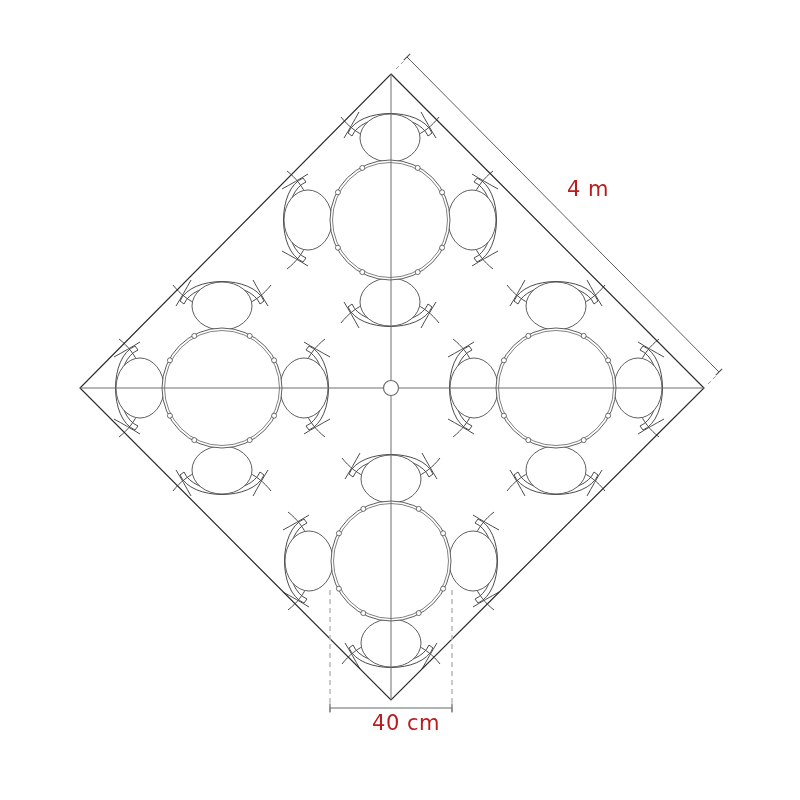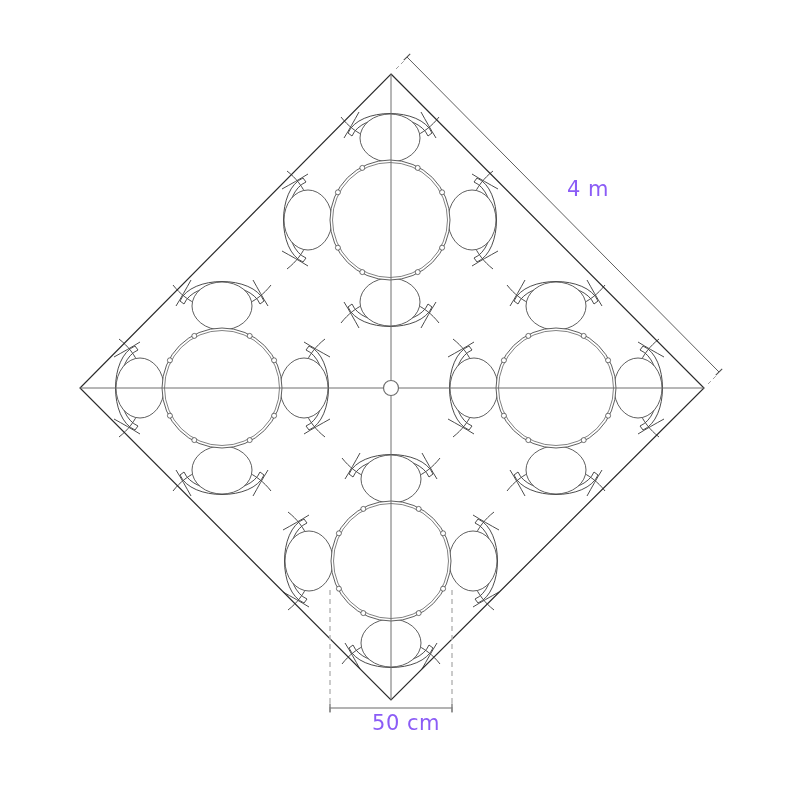--- a/index.html
+++ b/index.html
@@ -1,20 +1,20 @@
 <!DOCTYPE html>
 <html><head>
 <meta charset="utf-8">
 <style>
   html,body{margin:0;padding:0;background:#ffffff;}
   .stage{position:relative;width:800px;height:800px;background:#ffffff;overflow:hidden;
          font-family:"DejaVu Sans","Liberation Sans",sans-serif;}
   svg{position:absolute;left:0;top:0;}
   .dim-label{position:absolute;transform:translateX(-50%);font-size:21px;line-height:1.1;
-             color:#8b5cf6;white-space:nowrap;letter-spacing:0.5px;}
+             color:#b91c1c;white-space:nowrap;letter-spacing:0.5px;}
 </style>
 </head>
 <body>
 
 <div class="stage">
   <svg id="scene" width="800" height="800" viewBox="0 0 800 800">
     <g id="g-furniture">
         <g>
           <g transform="translate(390,138) rotate(0)">
             <path d="M -42 -5 C -31 -31 31 -31 42 -5 M -38 -2 C -28 -26 28 -26 38 -2 M -42 -5 L -38 -2 M 42 -5 L 38 -2" fill="none" stroke="#4c4c4c" stroke-width="1"></path>
@@ -159,14 +159,14 @@
         <line x1="396" y1="69" x2="405" y2="60" stroke="#9a9a9a" stroke-width="1" stroke-dasharray="4 3"></line>
         <line x1="708" y1="384" x2="717" y2="375" stroke="#9a9a9a" stroke-width="1" stroke-dasharray="4 3"></line>
         <line x1="330" y1="590" x2="330" y2="712" stroke="#b4b4b4" stroke-width="1.4" stroke-dasharray="5 4"></line>
         <line x1="452" y1="590" x2="452" y2="712" stroke="#b4b4b4" stroke-width="1.4" stroke-dasharray="5 4"></line>
         <line x1="330" y1="708" x2="452" y2="708" stroke="#9a9a9a" stroke-width="1.4"></line>
         <line x1="330" y1="703.5" x2="330" y2="712.5" stroke="#7d7d7d" stroke-width="1.4"></line>
         <line x1="452" y1="703.5" x2="452" y2="712.5" stroke="#7d7d7d" stroke-width="1.4"></line>
       </g>
   </svg>
   <div class="dim-label" id="label-4m" style="left: 588px; top: 178px;">4 m</div>
-  <div class="dim-label" id="label-90cm" style="left: 406px; top: 712px;">50 cm</div>
+  <div class="dim-label" id="label-90cm" style="left: 406px; top: 712px;">40 cm</div>
 </div>
 
 </body></html>

